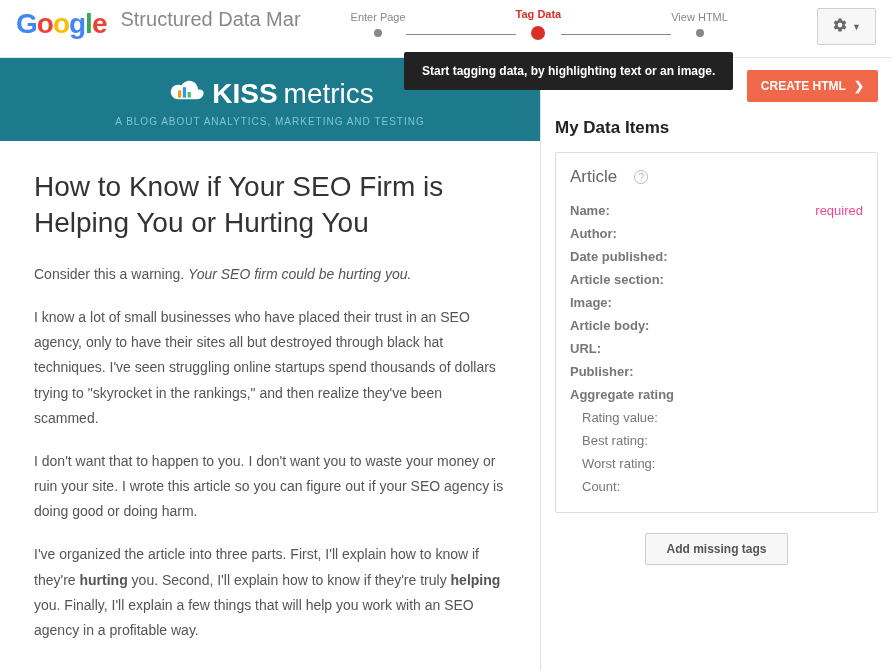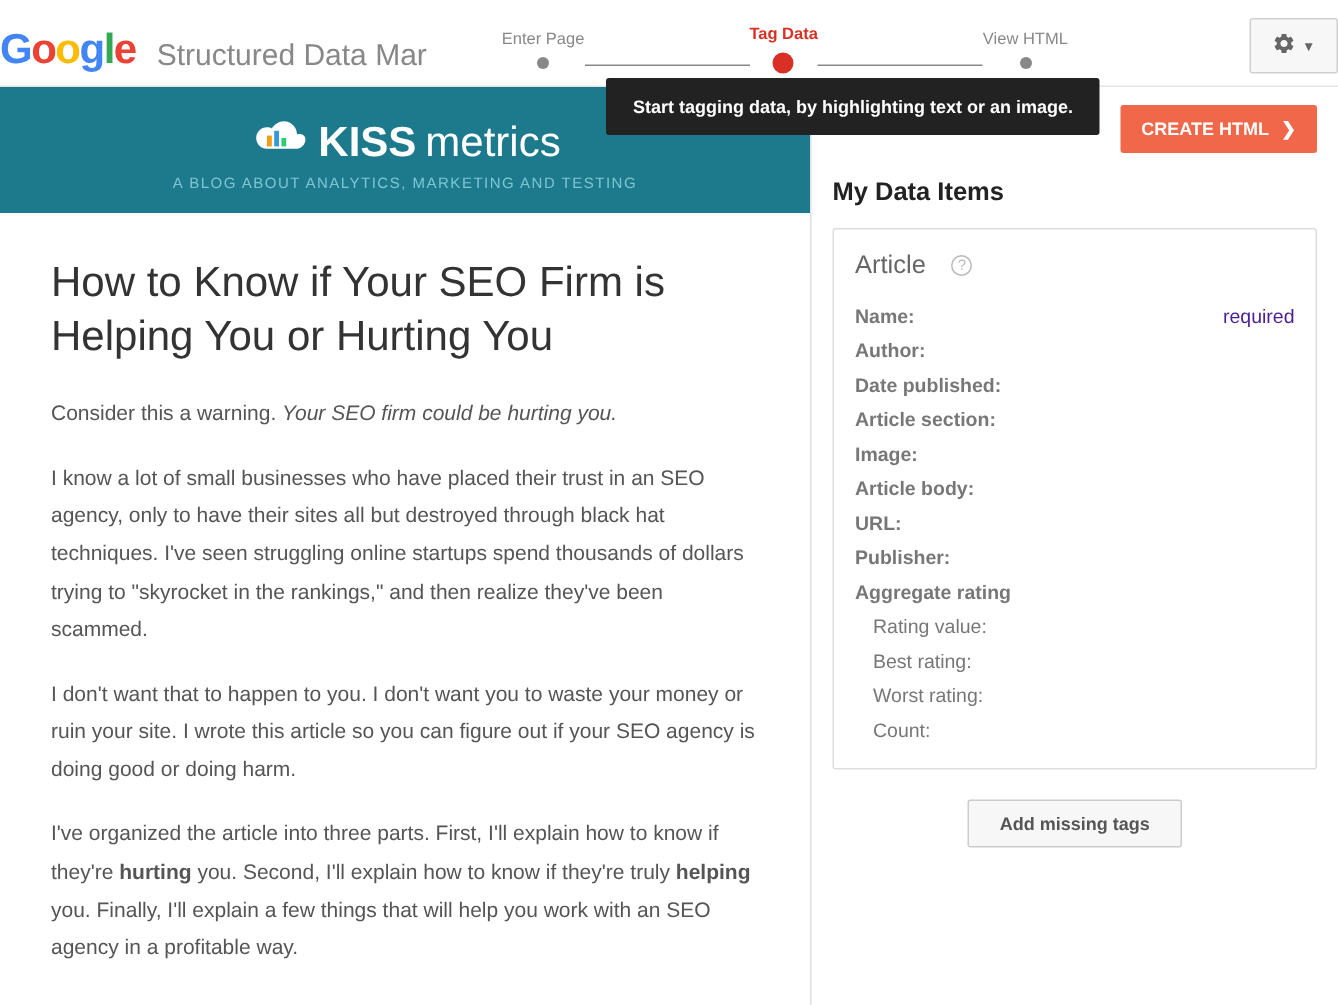--- a/index.html
+++ b/index.html
@@ -1,21 +1,21 @@
 <!DOCTYPE html>
 <html><head>
   <meta charset="utf-8">
   <style>
     * { margin: 0; padding: 0; box-sizing: border-box; }
     body { font-family: Arial, sans-serif; background: #fff; width: 892px; height: 670px; overflow: hidden; }
     
     .header {
       display: flex;
-      align-items: flex-end;
-      padding: 8px 0;
+      align-items: flex-start;
+      padding: 8px 16px;
       border-bottom: 1px solid #e5e5e5;
       background: #fff;
       height: 58px;
       position: relative;
     }
     
     .google-logo {
       font-family: Arial, sans-serif;
       font-size: 28px;
       font-weight: bold;
@@ -232,21 +232,21 @@
     
     .prop-row {
       display: flex;
       justify-content: space-between;
       font-size: 13px;
       color: #777;
       padding: 4px 0;
     }
     
     .prop-label { font-weight: bold; }
-    .prop-value { color: #4c1d95; }
+    .prop-value { color: #ec4899; }
     
     .sub-props {
       margin-left: 12px;
     }
     .sub-props .prop-row .prop-label { font-weight: normal; }
     
     .add-tags-btn {
       display: block;
       margin: 20px auto 4px;
       padding: 8px 20px;

